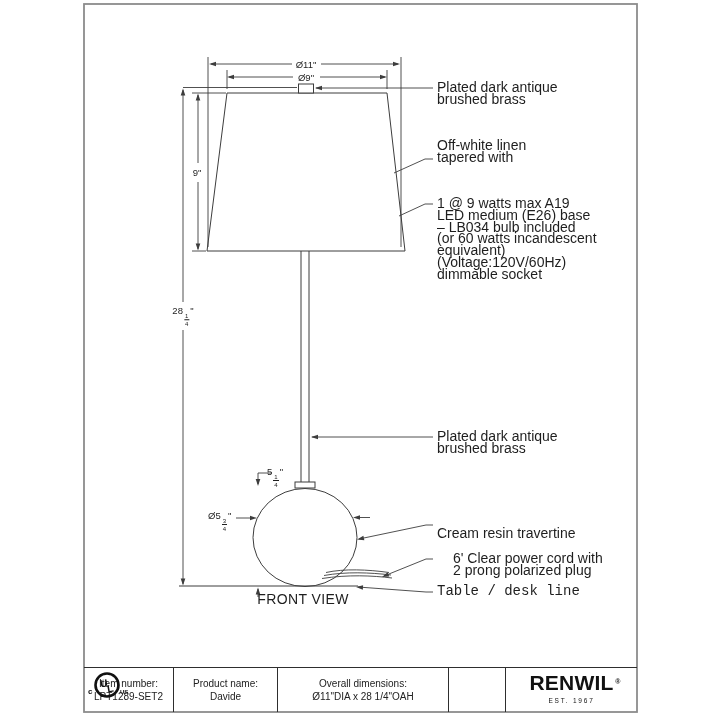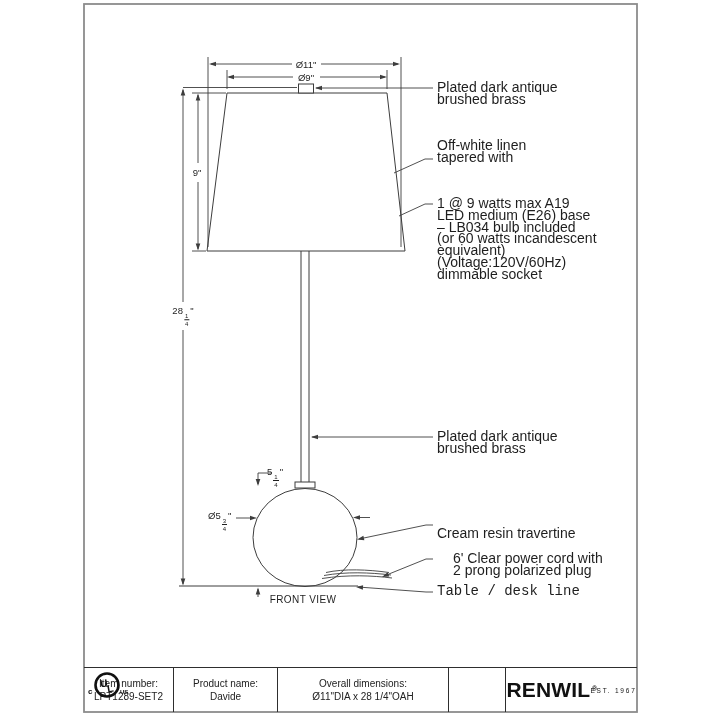--- a/index.html
+++ b/index.html
@@ -7,28 +7,28 @@
         font-family:"Liberation Sans", sans-serif;color:#1e1e1e;}
   svg{position:absolute;left:0;top:0;}
   .lbl{position:absolute;font-size:9.5px;line-height:11px;color:#1e1e1e;white-space:nowrap;}
   .dim{position:absolute;font-size:9.5px;color:#1e1e1e;background:#fff;padding:0 2px;white-space:nowrap;}
   .ctr{transform:translate(-50%,-50%);}
   .callout{position:absolute;left:437px;font-size:14px;line-height:11.8px;color:#1e1e1e;}
   .fr{display:inline-flex;flex-direction:column;align-items:center;vertical-align:-3.5px;
       line-height:1;font-size:6px;margin:0 1px;}
   .fn{border-bottom:0.9px solid #1e1e1e;padding:0 1px 0.5px;}
   .fd{padding-top:0.5px;}
-  .frontview{position:absolute;font-size:10px;letter-spacing:.4px;color:#1e1e1e;}
+  .frontview{position:absolute;font-size:14px;letter-spacing:.4px;color:#1e1e1e;}
   
   #footer{position:absolute;left:84px;top:667px;width:553px;height:45px;display:flex;
           border-top:1.2px solid #2e2e2e;box-sizing:border-box;}
   .fcell{box-sizing:border-box;border-right:1.2px solid #2e2e2e;display:flex;flex-direction:column;
          align-items:center;justify-content:center;font-size:10px;line-height:13.5px;color:#222;}
   .fcell:last-child{border-right:none;}
-  .brand{display:flex;flex-direction:row;align-items:center;justify-content:center;}
+  .brand{display:flex;flex-direction:column;align-items:center;justify-content:center;}
   .brandname{font-weight:bold;font-size:21px;letter-spacing:.2px;color:#111;line-height:20px;position:relative;}
   .reg{font-size:7px;position:absolute;top:-1px;right:-7px;}
   .brandest{font-size:6.5px;letter-spacing:1.8px;color:#111;margin-top:1px;}
 </style>
 </head>
 <body>
 
 <div id="page">
 
   <svg width="720" height="720" viewBox="0 0 720 720">

